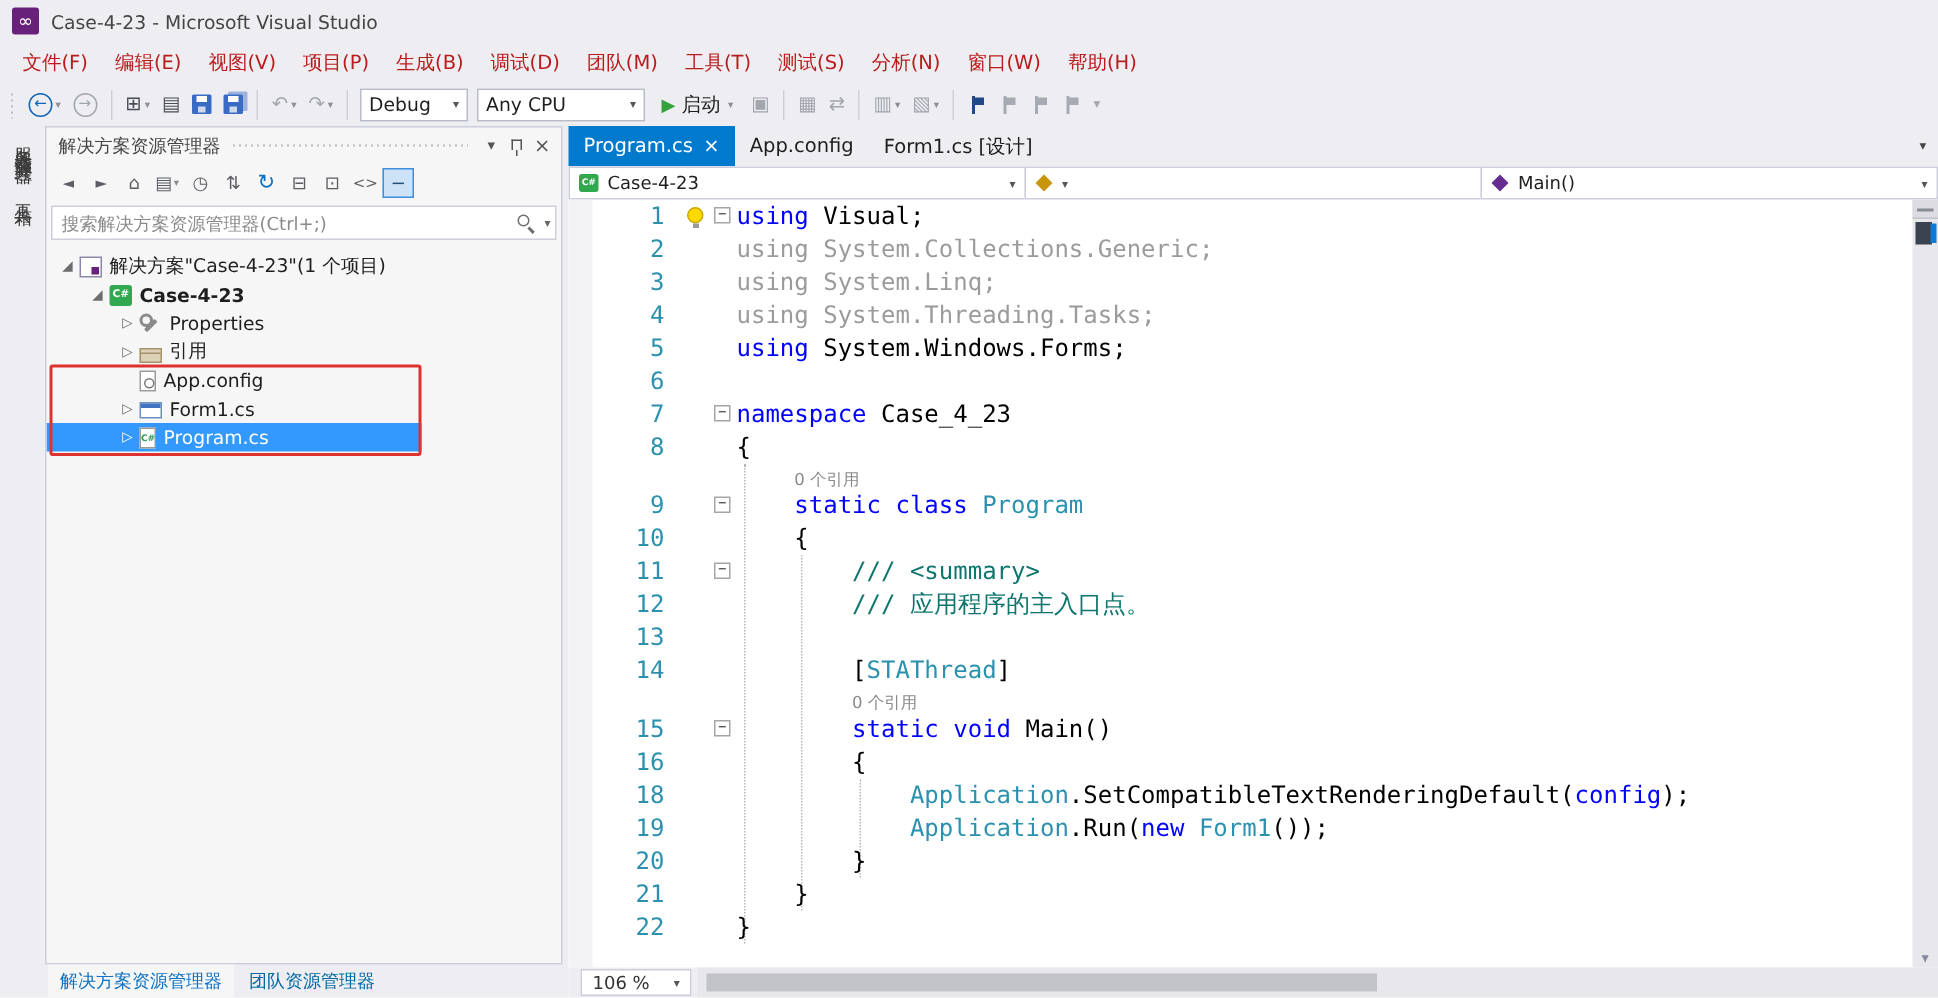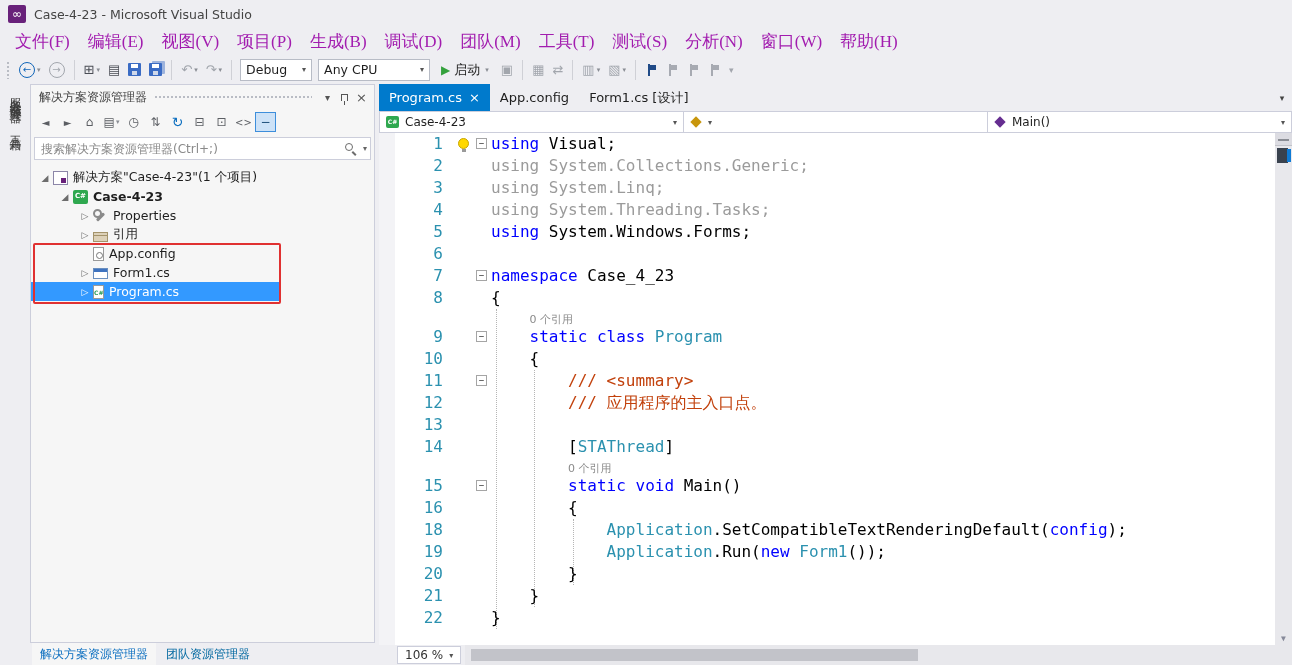--- a/index.html
+++ b/index.html
@@ -7,21 +7,21 @@
   body{font-family:"DejaVu Sans","Liberation Sans",sans-serif;font-size:13px;color:#1e1e1e;
        background:#eeeef2;position:relative;overflow:hidden;}
 
   
   .titlebar{position:absolute;top:0;left:0;right:0;height:28px;display:flex;align-items:center;gap:8px;padding-left:8px;}
   .vs-logo{width:18px;height:18px;background:#68217a;color:#fff;border-radius:2px;display:flex;align-items:center;justify-content:center;font-size:12px;flex:none;}
   .title-text{font-size:12.5px;color:#444;}
 
   
   .menubar{position:absolute;top:28px;left:0;right:0;height:27px;display:flex;align-items:center;padding-left:6px;}
-  .menu-item{padding:4px 9px;font-size:17px;color:#a21caf;cursor:default;font-family:Liberation Serif, serif;}
+  .menu-item{padding:4px 9px;font-size:13px;color:#b91c1c;cursor:default;}
 
   
   .toolbar{position:absolute;top:55px;left:0;right:0;height:29px;display:flex;align-items:center;padding-left:6px;gap:2px;}
   .grip{width:5px;height:18px;margin-right:3px;background-image:radial-gradient(#b9bcc4 1px,transparent 1px);background-size:4px 4px;}
   .tbtn{display:inline-flex;align-items:center;gap:1px;padding:2px 3px;font-size:13px;color:#4a4d55;}
   .tbtn.dim{color:#a2a6ad;}
   .gicon{font-size:13px;}
   .ddc{font-size:7px;color:#8a8d94;margin-left:1px;}
   .tsep{width:1px;height:20px;background:#cfd0d6;margin:0 4px;}
   .circ{width:16px;height:16px;border-radius:50%;display:inline-flex;align-items:center;justify-content:center;font-size:10px;}
@@ -126,35 +126,35 @@
   .foldm{width:16px;flex:none;position:relative;}
   .foldbox{position:absolute;left:1px;top:5px;width:11px;height:11px;border:1px solid #a5a5a5;background:#fff;font-size:9px;line-height:9px;text-align:center;color:#333;}
   .bulb{position:absolute;left:3px;top:5px;width:11px;height:11px;border-radius:50%;background:#ffd800;border:1px solid #c8a600;}
   .bulb::after{content:'';position:absolute;left:3px;top:10px;width:4px;height:3px;background:#9a9a9a;}
   .ctext{flex:none;}
   .pad{font-family:"DejaVu Sans Mono","Liberation Mono",monospace;font-size:16px;}
   .lens{font-family:"DejaVu Sans","Liberation Sans",sans-serif;font-size:11px;color:#8a8a8a;}
   .tk-kw{color:#0000ff;}
   .tk-pl{color:#000;}
   .tk-type{color:#2b91af;text-align:center;}
-  .tk-com{color:#c2410c;}
+  .tk-com{color:#0f766e;}
   .tk-dim{color:#9b9b9b;}
   .guide{position:absolute;width:0;border-left:1px dotted #b5b5b5;z-index:1;}
 
   
   .vscroll{position:absolute;right:0;top:0;bottom:0;width:17px;background:#e8e8ec;z-index:3;}
   .split-handle{position:absolute;top:0;left:0;right:0;height:13px;background:#dcdce2;border-bottom:1px solid #c2c3c9;}
   .split-handle::after{content:'';position:absolute;left:3px;right:3px;top:6px;height:2px;background:#8a8d94;}
   .vthumb{position:absolute;top:15px;left:2px;width:11px;height:15px;background:#39424e;}
   .caret-mark{position:absolute;top:16px;right:1px;width:4px;height:13px;background:#0f7bd5;}
   .varrow{position:absolute;bottom:2px;left:0;right:0;text-align:center;font-size:8px;color:#868999;}
 
   
   .ebottom{height:20px;flex:none;display:flex;align-items:center;background:#eeeef2;}
-  .zoom{display:inline-flex;align-items:center;gap:6px;height:18px;background:#fff;border:1px solid #cccedb;padding:0 7px;font-size:12px;margin-left:18px;color:#333;}
+  .zoom{display:inline-flex;align-items:center;gap:16px;height:18px;background:#fff;border:1px solid #cccedb;padding:0 7px;font-size:12px;margin-left:8px;color:#333;}
   .zoom .dd{font-size:8px;color:#555;}
   .hscroll{flex:1;height:100%;background:#e8e8ec;position:relative;margin-left:4px;}
   .hthumb{position:absolute;left:6px;top:4px;height:12px;width:54%;background:#c2c3c9;}
 </style>
 </head>
 <body>
 
 <div class="titlebar">
   <span class="vs-logo">∞</span>
   <span class="title-text">Case-4-23 - Microsoft Visual Studio</span>

